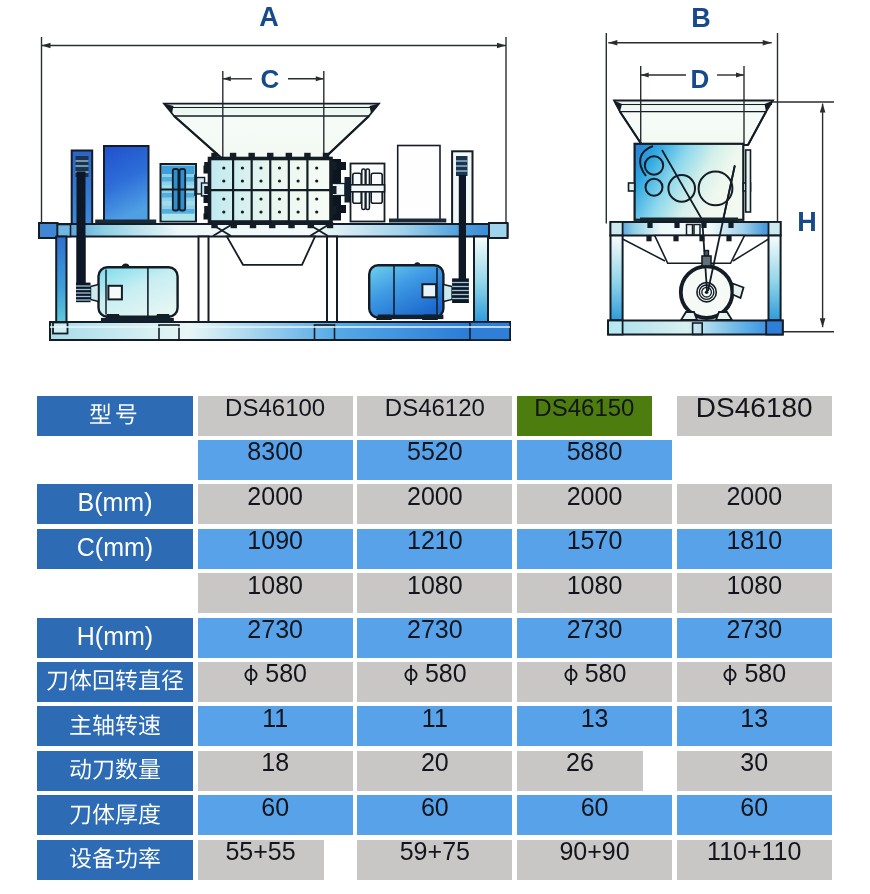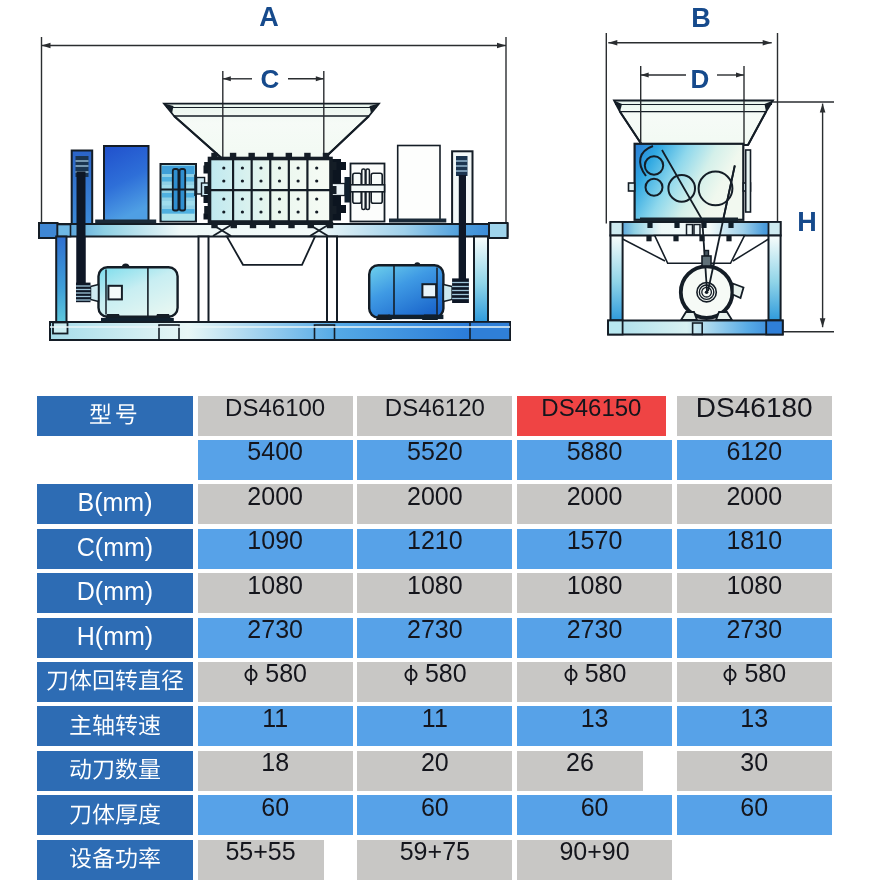--- a/index.html
+++ b/index.html
@@ -425,38 +425,35 @@
         <path transform="translate(0.0,20.7) scale(0.02300,-0.02300)" d="M100 799H552V733H100ZM67 595H573V528H67ZM47 25H952V-45H47ZM151 221H848V152H151ZM388 772H459V313H388ZM467 332H544V-23H467ZM635 783H704V448H635ZM822 834H893V386Q893 355 885 339Q878 323 855 314Q832 306 795 303Q758 301 705 301Q702 316 695 336Q688 355 680 370Q723 369 757 369Q791 368 802 369Q814 370 818 374Q822 377 822 387ZM195 771H264V601Q264 549 252 492Q241 435 207 382Q174 329 108 288Q104 296 94 306Q85 316 75 325Q66 335 59 340Q119 377 148 421Q176 465 185 512Q195 559 195 602Z"></path>
         <path transform="translate(25.8,20.7) scale(0.02300,-0.02300)" d="M260 732V596H736V732ZM185 799H815V530H185ZM63 440H933V371H63ZM249 259H759V191H249ZM736 259H816Q816 259 815 253Q814 247 814 239Q813 231 812 225Q800 141 787 86Q774 31 759 -1Q745 -33 726 -50Q708 -65 688 -71Q668 -76 639 -77Q614 -78 568 -78Q522 -77 470 -74Q468 -57 461 -37Q454 -18 444 -2Q497 -7 545 -9Q594 -10 615 -10Q633 -10 644 -9Q655 -7 663 -1Q678 11 690 39Q703 68 714 120Q725 171 736 249ZM281 410 361 399Q350 364 338 326Q326 288 313 253Q300 218 290 191H203Q216 221 230 258Q244 296 257 336Q271 375 281 410Z"></path>
       </svg>
     </div>
 <div class="cell dat" style="left:197.5px;top:395.5px;width:155.3px;height:40px;background:#c8c7c5">
       <span style="font-size:24px">DS46100</span>
     </div>
 <div class="cell dat" style="left:357.2px;top:395.5px;width:155.3px;height:40px;background:#c8c7c5">
       <span style="font-size:24px">DS46120</span>
     </div>
-<div class="cell dat" style="left:516.9px;top:395.5px;width:149px;height:40px;background:#ef4444">
+<div class="cell dat" style="left:516.9px;top:395.5px;width:135px;height:40px;background:#4d7c0f">
       <span style="font-size:24px">DS46150</span>
     </div>
 <div class="cell dat" style="left:676.6px;top:395.5px;width:155.3px;height:40px;background:#c8c7c5">
       <span style="font-size:28px">DS46180</span>
     </div>
 <div class="cell dat" style="left:197.5px;top:439.9px;width:155.3px;height:40px;background:#57a2e8">
-      <span>5400</span>
+      <span>8300</span>
     </div>
 <div class="cell dat" style="left:357.2px;top:439.9px;width:155.3px;height:40px;background:#57a2e8">
       <span>5520</span>
     </div>
 <div class="cell dat" style="left:516.9px;top:439.9px;width:155.3px;height:40px;background:#57a2e8">
       <span>5880</span>
     </div>
-<div class="cell dat" style="left:676.6px;top:439.9px;width:155.3px;height:40px;background:#57a2e8">
-      <span>6120</span>
-    </div>
 <div class="cell lbl" style="left:37px;top:484.3px;width:156px;height:40px">
       <span class="lt">B(mm)</span>
     </div>
 <div class="cell dat" style="left:197.5px;top:484.3px;width:155.3px;height:40px;background:#c8c7c5">
       <span>2000</span>
     </div>
 <div class="cell dat" style="left:357.2px;top:484.3px;width:155.3px;height:40px;background:#c8c7c5">
       <span>2000</span>
     </div>
 <div class="cell dat" style="left:516.9px;top:484.3px;width:155.3px;height:40px;background:#c8c7c5">
@@ -472,23 +469,20 @@
       <span>1090</span>
     </div>
 <div class="cell dat" style="left:357.2px;top:528.7px;width:155.3px;height:40px;background:#57a2e8">
       <span>1210</span>
     </div>
 <div class="cell dat" style="left:516.9px;top:528.7px;width:155.3px;height:40px;background:#57a2e8">
       <span>1570</span>
     </div>
 <div class="cell dat" style="left:676.6px;top:528.7px;width:155.3px;height:40px;background:#57a2e8">
       <span>1810</span>
-    </div>
-<div class="cell lbl" style="left:37px;top:573.1px;width:156px;height:40px">
-      <span class="lt">D(mm)</span>
     </div>
 <div class="cell dat" style="left:197.5px;top:573.1px;width:155.3px;height:40px;background:#c8c7c5">
       <span>1080</span>
     </div>
 <div class="cell dat" style="left:357.2px;top:573.1px;width:155.3px;height:40px;background:#c8c7c5">
       <span>1080</span>
     </div>
 <div class="cell dat" style="left:516.9px;top:573.1px;width:155.3px;height:40px;background:#c8c7c5">
       <span>1080</span>
     </div>
@@ -618,12 +612,15 @@
     </div>
 <div class="cell dat" style="left:197.5px;top:839.5px;width:126px;height:40px;background:#c8c7c5">
       <span>55+55</span>
     </div>
 <div class="cell dat" style="left:357.2px;top:839.5px;width:155.3px;height:40px;background:#c8c7c5">
       <span>59+75</span>
     </div>
 <div class="cell dat" style="left:516.9px;top:839.5px;width:155.3px;height:40px;background:#c8c7c5">
       <span>90+90</span>
     </div>
+<div class="cell dat" style="left:676.6px;top:839.5px;width:155.3px;height:40px;background:#c8c7c5">
+      <span>110+110</span>
+    </div>
 </div>
 </body></html>

